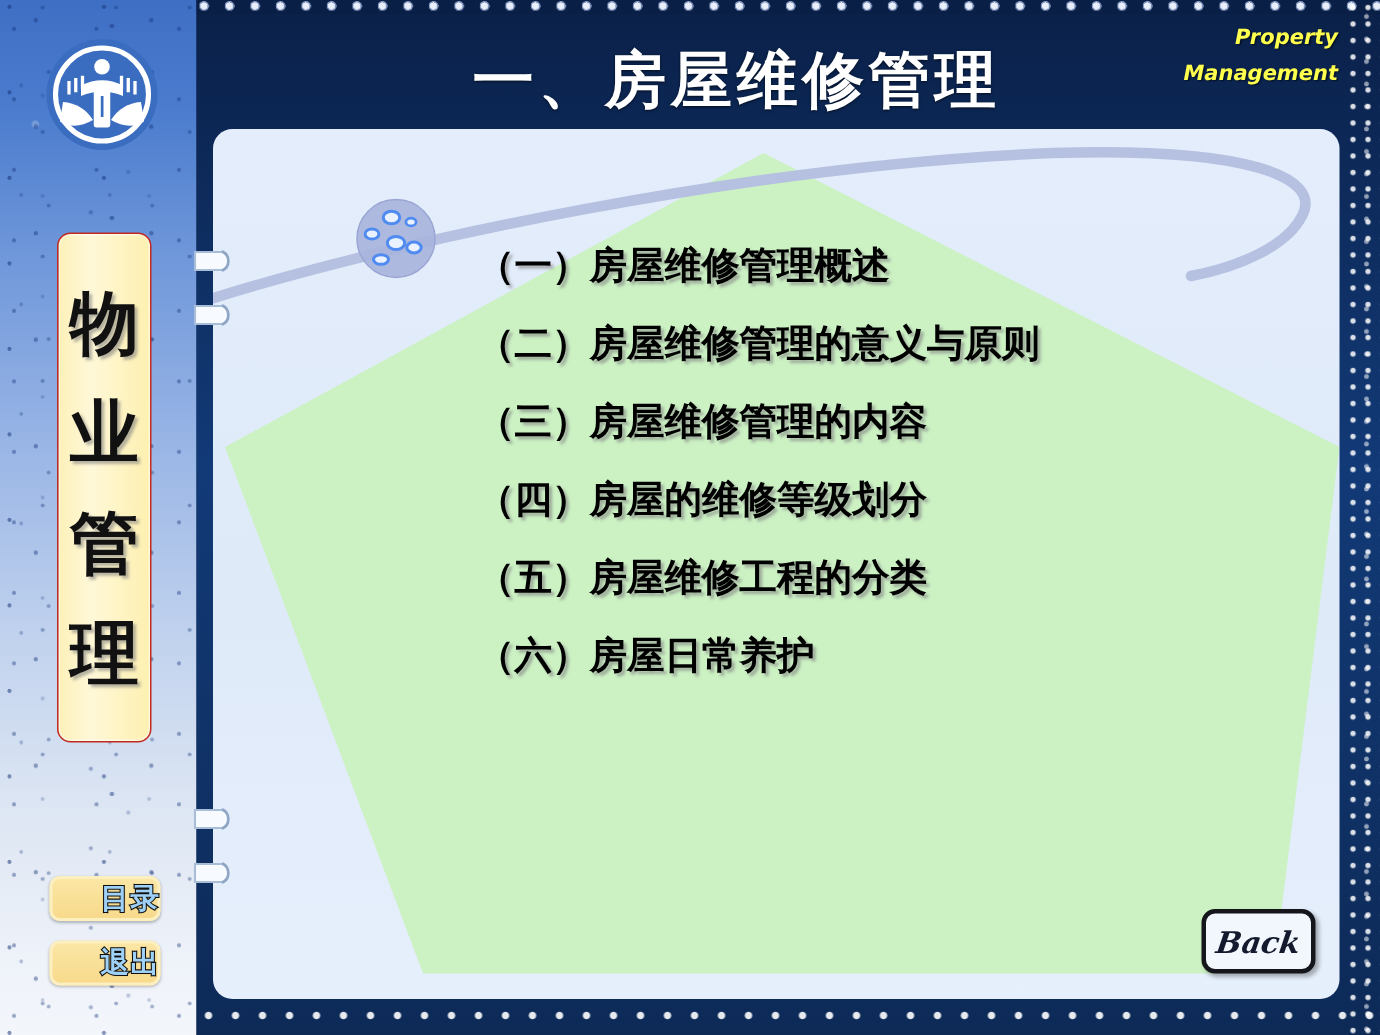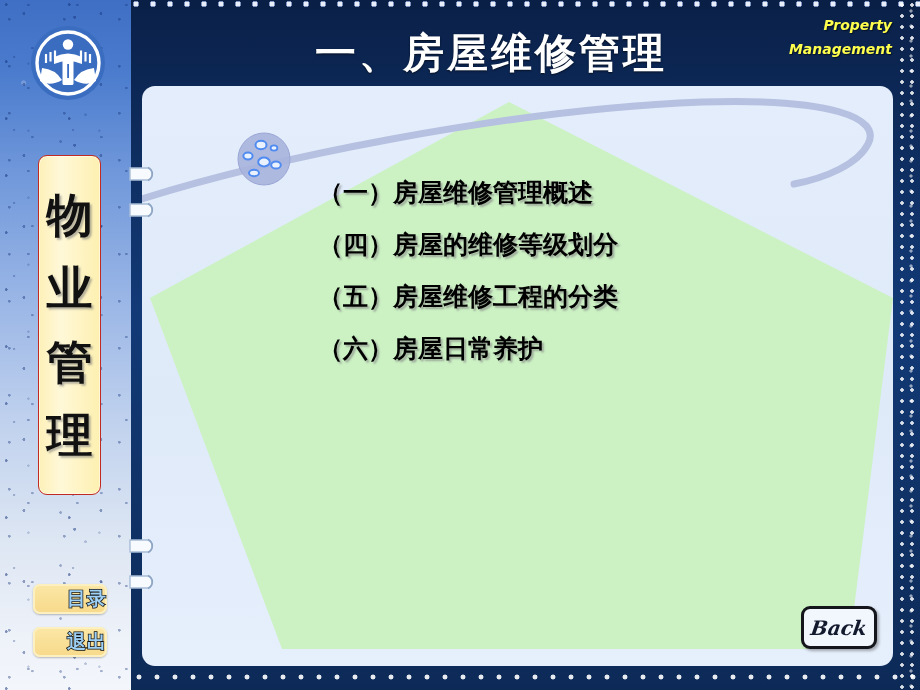--- a/index.html
+++ b/index.html
@@ -167,21 +167,20 @@
   #list{
     position:absolute;left:176px;top:78px;width:560px;
   }
   .item{
     font-family:"DejaVu Sans","Liberation Sans",sans-serif;
     font-size:25px;font-weight:bold;color:#000;
     line-height:1;
     margin-bottom:27px;
     white-space:nowrap;
     text-shadow:2px 2px 2px rgba(130,130,130,.65);
-    margin-top:16px;
   }
 
   
   #back-btn{
     position:absolute;right:16px;bottom:17px;
     width:70px;height:37px;
     background:#f2f6fd;
     border:3px solid #14161c;
     border-radius:9px;
     display:flex;align-items:center;justify-content:center;
@@ -271,20 +270,22 @@
         <ellipse cx="25" cy="14" rx="5.5" ry="4.2" fill="#eaf1ff" stroke="#4f8bf0" stroke-width="2"></ellipse>
         <ellipse cx="12" cy="25" rx="4.6" ry="3.4" fill="#eaf1ff" stroke="#4f8bf0" stroke-width="2"></ellipse>
         <ellipse cx="28" cy="31" rx="5.8" ry="4.4" fill="#eaf1ff" stroke="#4f8bf0" stroke-width="2"></ellipse>
         <ellipse cx="40" cy="34" rx="4.8" ry="3.6" fill="#eaf1ff" stroke="#4f8bf0" stroke-width="2"></ellipse>
         <ellipse cx="18" cy="42" rx="5" ry="3.2" fill="#eaf1ff" stroke="#4f8bf0" stroke-width="2"></ellipse>
         <ellipse cx="38" cy="17" rx="3.4" ry="2.6" fill="#eaf1ff" stroke="#4f8bf0" stroke-width="1.8"></ellipse>
       </svg>
 
       <div id="list">
         <div class="item">（一）房屋维修管理概述</div>
+        <div class="item">（二）房屋维修管理的意义与原则</div>
+        <div class="item">（三）房屋维修管理的内容</div>
         <div class="item">（四）房屋的维修等级划分</div>
         <div class="item">（五）房屋维修工程的分类</div>
         <div class="item">（六）房屋日常养护</div>
       </div>
 
       <div id="back-btn">
         <span>Back</span>
       </div>
     </div>
   </div>

